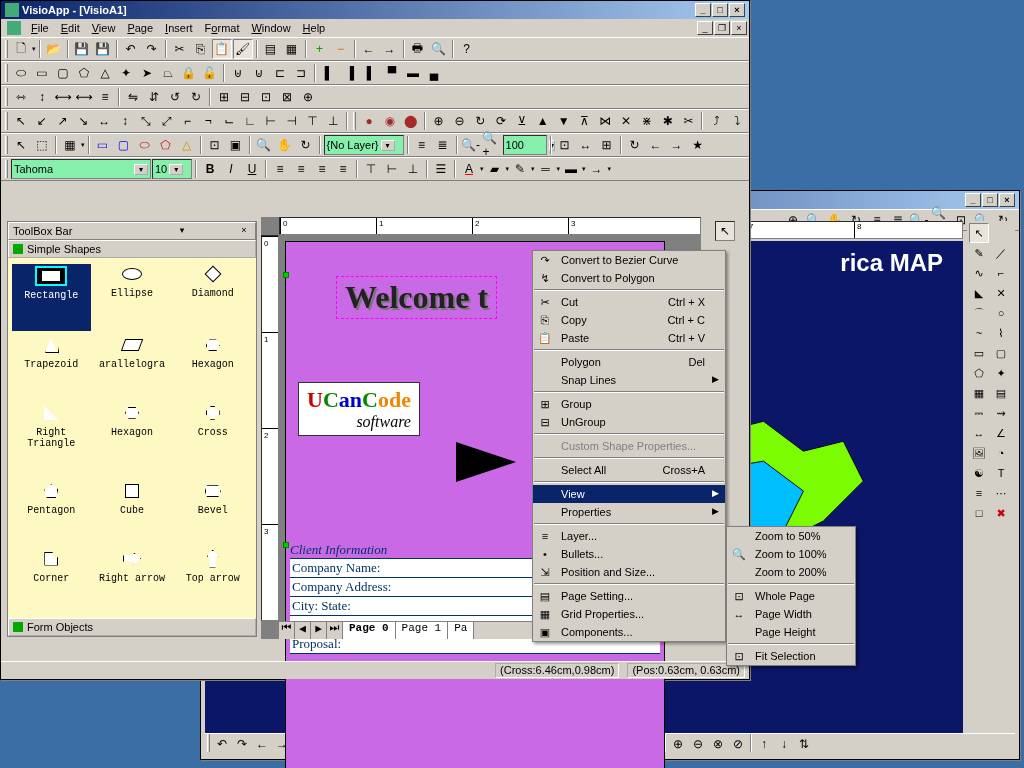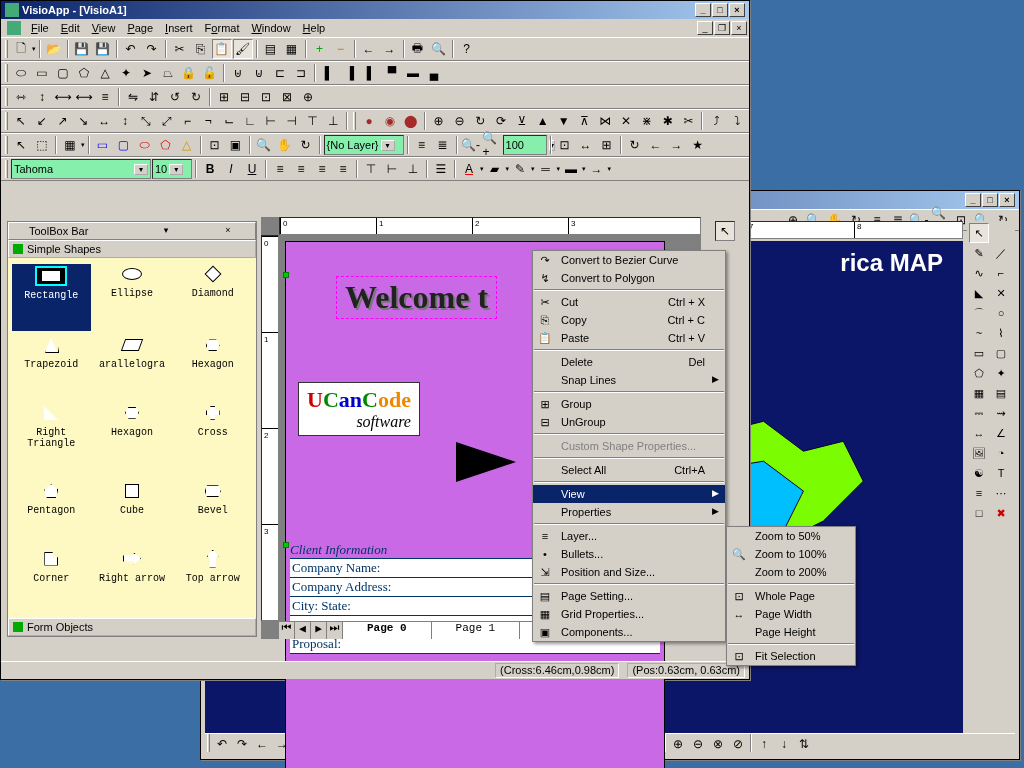--- a/index.html
+++ b/index.html
@@ -24,21 +24,21 @@
 
 .combo { background: #86efac; border: 1px inset #808080; height: 20px; display: inline-flex; align-items: center; padding: 0 2px; font-size: 11px; }
 .combo .drop { width: 14px; background: #d4d0c8; border: 1px outset #fff; text-align: center; margin-left: 2px; font-size: 8px; }
 
 
 .main-win { left: 0; top: 0; width: 750px; height: 680px; }
 .secondary-win { left: 200; top: 190px; width: 820px; height: 570px; }
 
 
 .toolbox { position: absolute; left: 6px; top: 220px; width: 250px; background: #d4d0c8; border: 1px solid #808080; }
-.toolbox .tb-title { background: #d4d0c8; border: 1px solid #fff; border-right-color:#808080; border-bottom-color:#808080; padding: 2px 20px; display: flex; align-items: center; gap: 48px; }
+.toolbox .tb-title { background: #d4d0c8; border: 1px solid #fff; border-right-color:#808080; border-bottom-color:#808080; padding: 2px 4px; display: flex; align-items: center; gap: 48px; }
 .toolbox .tb-title .txt { flex: 1; font-size: 11px; }
 .toolbox .tb-title .sm { width: 14px; height: 12px; text-align: center; font-size: 9px; cursor: default; }
 .toolbox .section { background: #d4d0c8; border: 1px outset #fff; padding: 2px 4px; font-size: 11px; display:flex; align-items:center; gap:4px; }
 .shapes-area { background: #fef9c3; height: 360px; padding: 6px 4px; display: grid; grid-template-columns: repeat(3, 1fr); gap: 4px 2px; overflow: hidden; position: relative; }
 .shape-cell { text-align: center; font-family: 'Courier New', monospace; font-size: 10px; color: #000; }
 .shape-cell .sicon { width: 32px; height: 20px; margin: 0 auto 4px; display: flex; align-items: center; justify-content: center; }
 .shape-cell.selected { background: #0a246a; color: #fff; padding:2px;}
 .shape-cell.selected .sicon { background: #000; border:2px solid #00ffff;}
 
 
@@ -54,21 +54,21 @@
 .page .ucancode { position: absolute; left: 12px; top: 140px; background: #fff; border: 1px solid #333; padding: 4px 8px; font-family: Georgia, serif; font-size: 22px; font-weight: bold; }
 .page .ucancode .u { color: #c00; } .page .ucancode .c { color: #080; } .page .ucancode .an { color: #00c; } .page .ucancode .ode { color: #e80; }
 .page .ucancode .soft { display:block; text-align:right; font-size: 16px; color:#000; font-style:italic; font-weight:normal;}
 .page .selhandle { position: absolute; width: 6px; height: 6px; background: #0c0; border: 1px solid #008000; }
 .page .clientinfo { position: absolute; left: 4px; top: 300px; right: 4px; font-family: Georgia, serif; font-size: 13px; color: #003366; }
 .page .clientinfo .row { border-bottom: 1px solid #003366; padding: 1px 2px; background:#fff; margin-bottom:0; }
 .page .clientinfo .hdr { font-style: italic; background: #c969e6; border-bottom:1px solid #003366;}
 
 .page-tabs { position: absolute; left: 18px; bottom: 0; right: 0; height: 18px; background: #d4d0c8; display: flex; font-family: 'Courier New', monospace; font-size: 11px; border-top: 1px solid #808080; }
 .page-tabs .navbtn { width: 16px; border-right: 1px solid #808080; text-align: center; }
-.page-tabs .ptab { padding: 0 24px; border-right: 1px solid #808080; background: #fff; }
+.page-tabs .ptab { padding: 0 6px; border-right: 1px solid #808080; background: #fff; }
 .page-tabs .ptab.active { background: #fff; font-weight: bold; }
 
 
 .ctxmenu { position: absolute; background: #d4d0c8; border: 1px solid #808080; box-shadow: 2px 2px 3px rgba(0,0,0,0.4); font-size: 11px; z-index: 1000; }
 .ctxmenu .item { padding: 3px 20px 3px 28px; position: relative; cursor: default; white-space: nowrap; }
 .ctxmenu .item.highlighted { background: #0a246a; color: #fff; }
 .ctxmenu .item.disabled { color: #808080; }
 .ctxmenu .item .shortcut { position: absolute; right: 20px; }
 .ctxmenu .item .arrow { position: absolute; right: 6px; font-size: 9px; }
 .ctxmenu .item .licon { position: absolute; left: 4px; width: 16px; text-align: center; }
@@ -650,29 +650,29 @@
 </div>
 
 <div class="ctxmenu" style="left:532px;top:250px;width:194px;" id="ctx-main">
     <div class="item"><span class="licon">↷</span><span>Convert to Bezier Curve</span></div>
     <div class="item"><span class="licon">↯</span><span>Convert to Polygon</span></div>
     <div class="sep"></div>
     <div class="item"><span class="licon">✂</span><span>Cut</span><span class="shortcut">Ctrl + X</span></div>
     <div class="item"><span class="licon">⎘</span><span>Copy</span><span class="shortcut">Ctrl + C</span></div>
     <div class="item"><span class="licon">📋</span><span>Paste</span><span class="shortcut">Ctrl + V</span></div>
     <div class="sep"></div>
-    <div class="item"><span>Delete</span><span class="shortcut">Del</span></div>
+    <div class="item"><span>Polygon</span><span class="shortcut">Del</span></div>
     <div class="item"><span>Snap Lines</span><span class="arrow">▶</span></div>
     <div class="sep"></div>
     <div class="item"><span class="licon">⊞</span><span>Group</span></div>
     <div class="item"><span class="licon">⊟</span><span>UnGroup</span></div>
     <div class="sep"></div>
     <div class="item disabled"><span>Custom Shape Properties...</span></div>
     <div class="sep"></div>
-    <div class="item"><span>Select All</span><span class="shortcut">Ctrl+A</span></div>
+    <div class="item"><span>Select All</span><span class="shortcut">Cross+A</span></div>
     <div class="sep"></div>
     <div class="item highlighted"><span>View</span><span class="arrow">▶</span></div>
     <div class="item"><span>Properties</span><span class="arrow">▶</span></div>
     <div class="sep"></div>
     <div class="item"><span class="licon">≡</span><span>Layer...</span></div>
     <div class="item"><span class="licon">•</span><span>Bullets...</span></div>
     <div class="item"><span class="licon">⇲</span><span>Position and Size...</span></div>
     <div class="sep"></div>
     <div class="item"><span class="licon">▤</span><span>Page Setting...</span></div>
     <div class="item"><span class="licon">▦</span><span>Grid Properties...</span></div>

